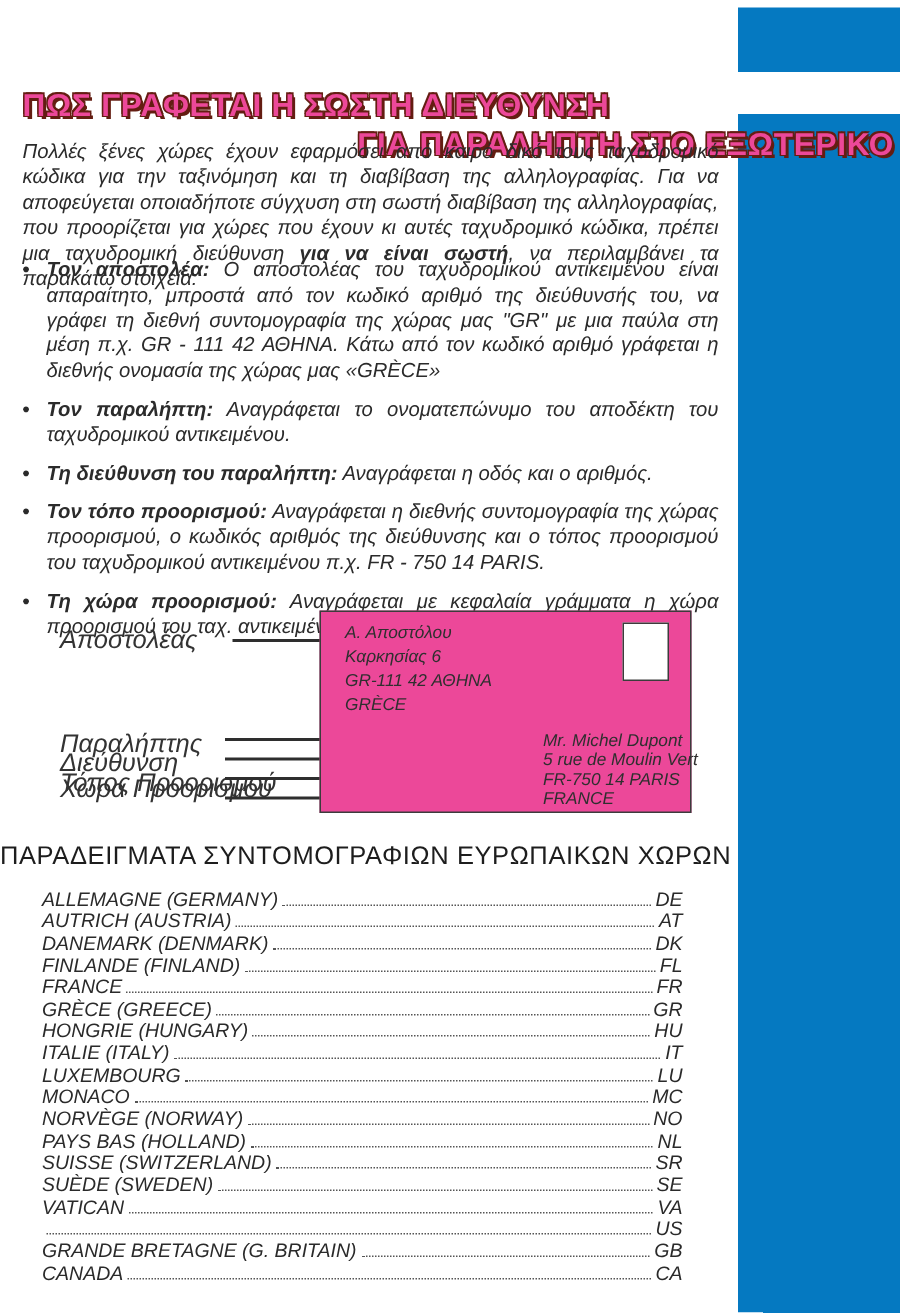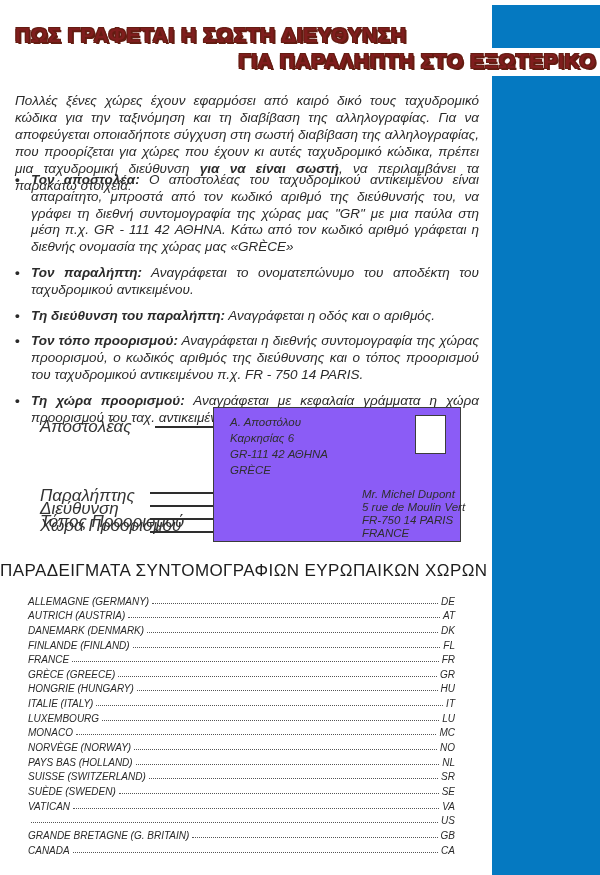--- a/index.html
+++ b/index.html
@@ -14,28 +14,29 @@
   
   .accent-bar-top   { position:absolute; left:492px; top:5px;  width:108px; height:43px; background:#0579c1; }
   .accent-bar-bottom{ position:absolute; left:492px; top:76px; width:108px; height:799px; background:#0579c1; }
 
   
   .title {
     position:absolute;
     font-weight:bold;
     font-size:21px;
     letter-spacing:.5px;
-    color:#7f1d1d;
+    color:#ec4899;
     text-shadow:
       -1px -1px 0 #641d12,
        1px -1px 0 #641d12,
       -1px  1px 0 #641d12,
        1px  1px 0 #641d12,
        2px  2px 0 #641d12;
     white-space:nowrap;
+    margin-top:36px;
   }
   .title1 { left:15px; top:23px; }
   .title2 { right:4px; top:49px; }
 
   
   .intro {
     position:absolute; left:15px; top:92px; width:464px;
     font-style:italic; font-size:13.5px; line-height:17px;
     text-align:justify; color:#2b2b2b;
   }
@@ -55,21 +56,21 @@
   .bullet .lead { font-weight:bold; }
 
   
   .diagram-label {
     position:absolute; left:40px;
     font-style:italic; font-size:17px; color:#333;
     white-space:nowrap;
   }
   .envelope {
     position:absolute; left:213px; top:407px; width:248px; height:135px;
-    background:#8b5cf6; border:1px solid #3c3c3c;
+    background:#ec4899; border:1px solid #3c3c3c;
   }
   .stamp {
     position:absolute; left:201px; top:7px; width:31px; height:39px;
     background:#ffffff; border:1px solid #3c3c3c;
   }
   .sender-address {
     position:absolute; left:16px; top:6px;
     font-style:italic; font-size:11.5px; line-height:16px; color:#2f2f2f;
     white-space:nowrap;
   }
@@ -94,21 +95,21 @@
 
   
   .abbrev-heading {
     position:absolute; left:0; top:561px; width:492px;
     font-size:17px; letter-spacing:.4px; color:#1d1d1d;
     white-space:nowrap;
   }
   .abbrev-list { position:absolute; left:28px; top:592px; width:427px; }
   .abbrev-row {
     display:flex; align-items:flex-end; height:14.65px;
-    font-style:italic; font-size:10px; color:#2a2a2a;
+    font-style:italic; font-size:13px; color:#2a2a2a;
   }
   .abbrev-row .name { white-space:nowrap; }
   .abbrev-row .leader { flex:1; border-bottom:1px dotted #555; margin:0 3px 3px 3px; }
   .abbrev-row .code { white-space:nowrap; }
 </style>
 </head>
 <body>
 
 <div class="accent-bar-top"></div>
 <div class="accent-bar-bottom"></div>

